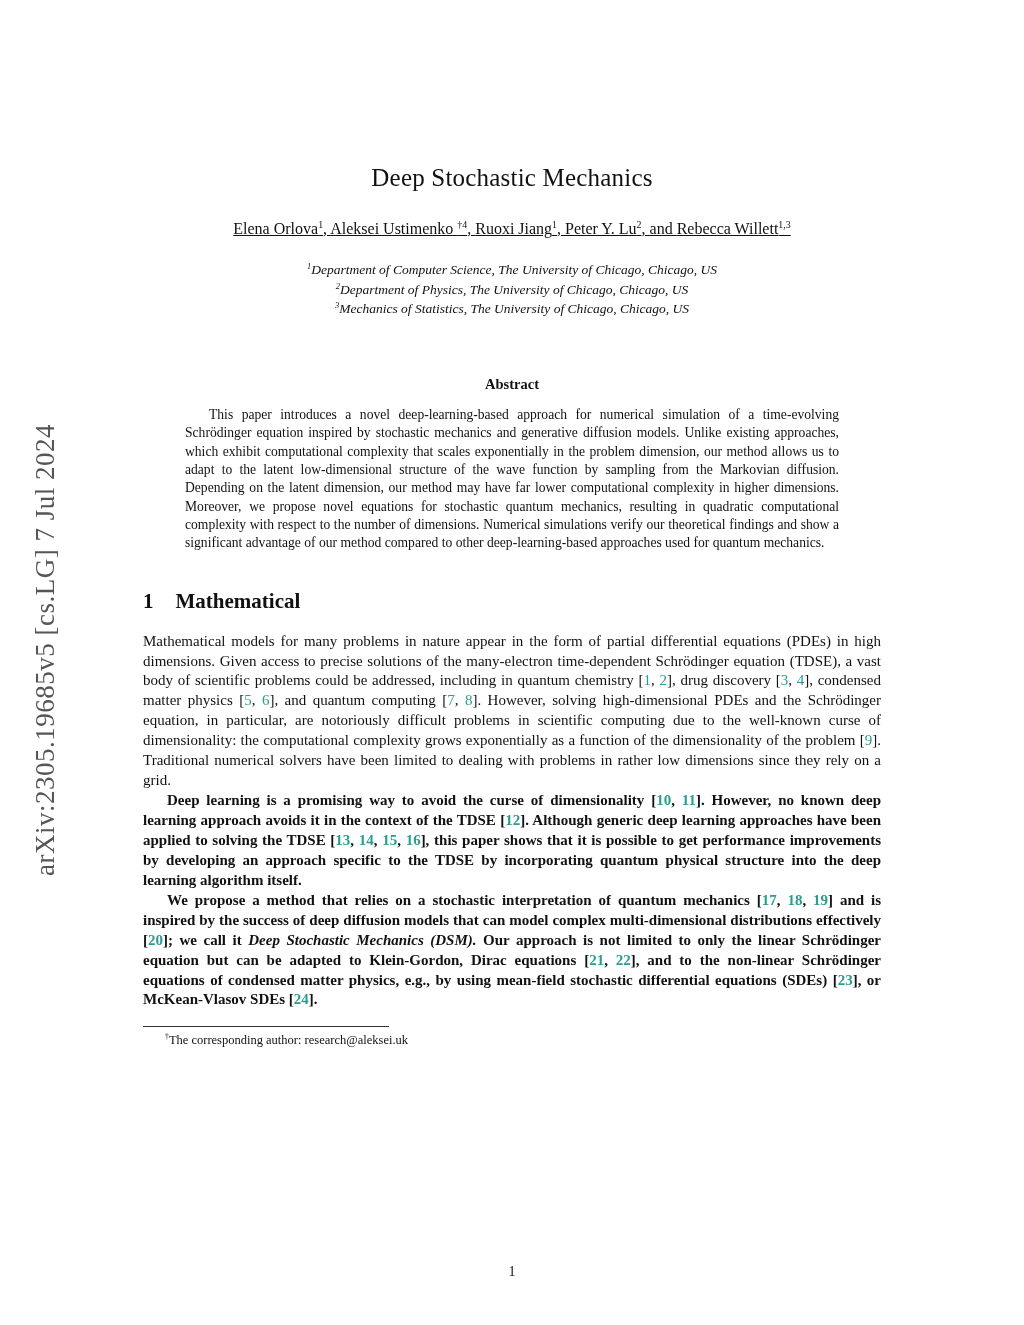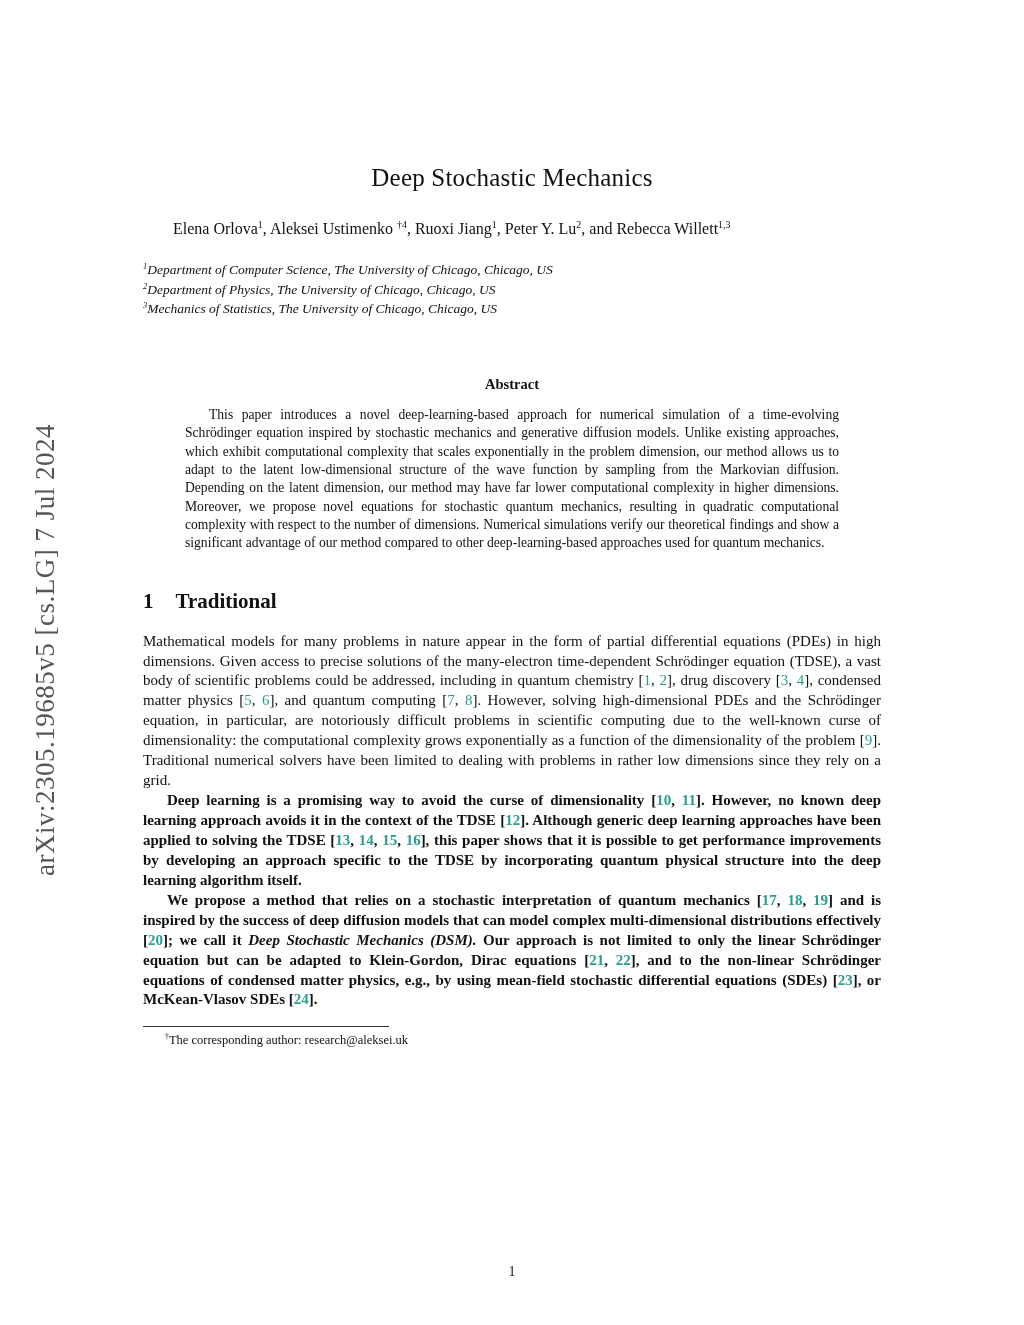--- a/index.html
+++ b/index.html
@@ -29,29 +29,30 @@
     margin-top: 153px;
     text-align: center;
     font-size: 25px;
     font-weight: normal;
     letter-spacing: 0.2px;
   }
 
   .authors {
     margin-top: 26px;
     padding: 0 30px;
-    text-align: left;
+    text-align: center;
     font-size: 16px;
     line-height: 1.4;
+    text-decoration: underline;
   }
   sup { font-size: 0.62em; vertical-align: super; line-height: 0; }
 
   .affiliations {
     margin-top: 20px;
-    text-align: left;
+    text-align: center;
     font-style: italic;
     font-size: 13.5px;
     line-height: 1.42;
   }
 
   .abstract { margin-top: 58px; padding: 0 42px; }
   .abstract-head { text-align: center; font-weight: bold; font-size: 14.5px; }
   .abstract-text {
     margin-top: 13px;
     font-size: 13.6px;
@@ -106,21 +107,21 @@
       <div><sup>1</sup><span>Department of Computer Science, The University of Chicago, Chicago, US</span></div>
       <div><sup>2</sup><span>Department of Physics, The University of Chicago, Chicago, US</span></div>
       <div><sup>3</sup><span>Mechanics of Statistics, The University of Chicago, Chicago, US</span></div>
     </div>
 
     <div class="abstract">
       <div class="abstract-head">Abstract</div>
       <p class="abstract-text">This paper introduces a novel deep-learning-based approach for numerical simulation of a time-evolving Schrödinger equation inspired by stochastic mechanics and generative diffusion models. Unlike existing approaches, which exhibit computational complexity that scales exponentially in the problem dimension, our method allows us to adapt to the latent low-dimensional structure of the wave function by sampling from the Markovian diffusion. Depending on the latent dimension, our method may have far lower computational complexity in higher dimensions. Moreover, we propose novel equations for stochastic quantum mechanics, resulting in quadratic computational complexity with respect to the number of dimensions. Numerical simulations verify our theoretical findings and show a significant advantage of our method compared to other deep-learning-based approaches used for quantum mechanics.</p>
     </div>
 
-    <h2 class="section-heading"><span class="section-number">1</span><span>Traditional</span></h2>
+    <h2 class="section-heading"><span class="section-number">1</span><span>Mathematical</span></h2>
 
     <p class="body-par first-par"><span>Mathematical models for many problems in nature appear in the form of partial differential equations (PDEs) in high dimensions. Given access to precise solutions of the many-electron time-dependent Schrödinger equation (TDSE), a vast body of scientific problems could be addressed, including in quantum chemistry [</span><span class="seg-cite">1</span><span>, </span><span class="seg-cite">2</span><span>], drug discovery [</span><span class="seg-cite">3</span><span>, </span><span class="seg-cite">4</span><span>], condensed matter physics [</span><span class="seg-cite">5</span><span>, </span><span class="seg-cite">6</span><span>], and quantum computing [</span><span class="seg-cite">7</span><span>, </span><span class="seg-cite">8</span><span>]. However, solving high-dimensional PDEs and the Schrödinger equation, in particular, are notoriously difficult problems in scientific computing due to the well-known curse of dimensionality: the computational complexity grows exponentially as a function of the dimensionality of the problem [</span><span class="seg-cite">9</span><span>]. Traditional numerical solvers have been limited to dealing with problems in rather low dimensions since they rely on a grid.</span></p>
     <p class="body-par indent"><span>Deep learning is a promising way to avoid the curse of dimensionality [</span><span class="seg-cite">10</span><span>, </span><span class="seg-cite">11</span><span>]. However, no known deep learning approach avoids it in the context of the TDSE [</span><span class="seg-cite">12</span><span>]. Although generic deep learning approaches have been applied to solving the TDSE [</span><span class="seg-cite">13</span><span>, </span><span class="seg-cite">14</span><span>, </span><span class="seg-cite">15</span><span>, </span><span class="seg-cite">16</span><span>], this paper shows that it is possible to get performance improvements by developing an approach specific to the TDSE by incorporating quantum physical structure into the deep learning algorithm itself.</span></p>
     <p class="body-par indent"><span>We propose a method that relies on a stochastic interpretation of quantum mechanics [</span><span class="seg-cite">17</span><span>, </span><span class="seg-cite">18</span><span>, </span><span class="seg-cite">19</span><span>] and is inspired by the success of deep diffusion models that can model complex multi-dimensional distributions effectively [</span><span class="seg-cite">20</span><span>]; we call it </span><span class="seg-italic">Deep Stochastic Mechanics (DSM).</span><span> Our approach is not limited to only the linear Schrödinger equation but can be adapted to Klein-Gordon, Dirac equations [</span><span class="seg-cite">21</span><span>, </span><span class="seg-cite">22</span><span>], and to the non-linear Schrödinger equations of condensed matter physics, e.g., by using mean-field stochastic differential equations (SDEs) [</span><span class="seg-cite">23</span><span>], or McKean-Vlasov SDEs [</span><span class="seg-cite">24</span><span>].</span></p>
 
     <div class="footnote">
       <div class="footnote-rule"></div>
       <div class="footnote-text"><sup>†</sup><span>The corresponding author: research@aleksei.uk</span></div>
     </div>
 

